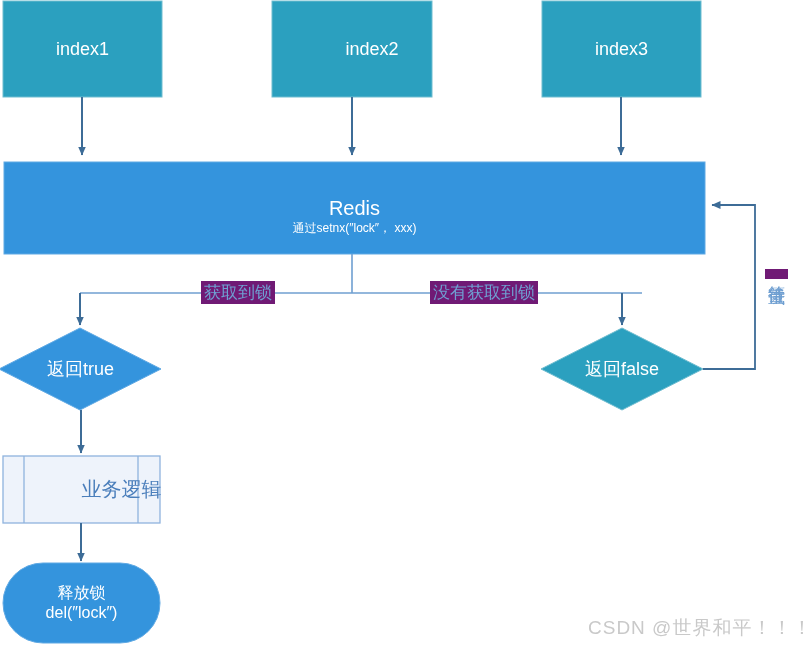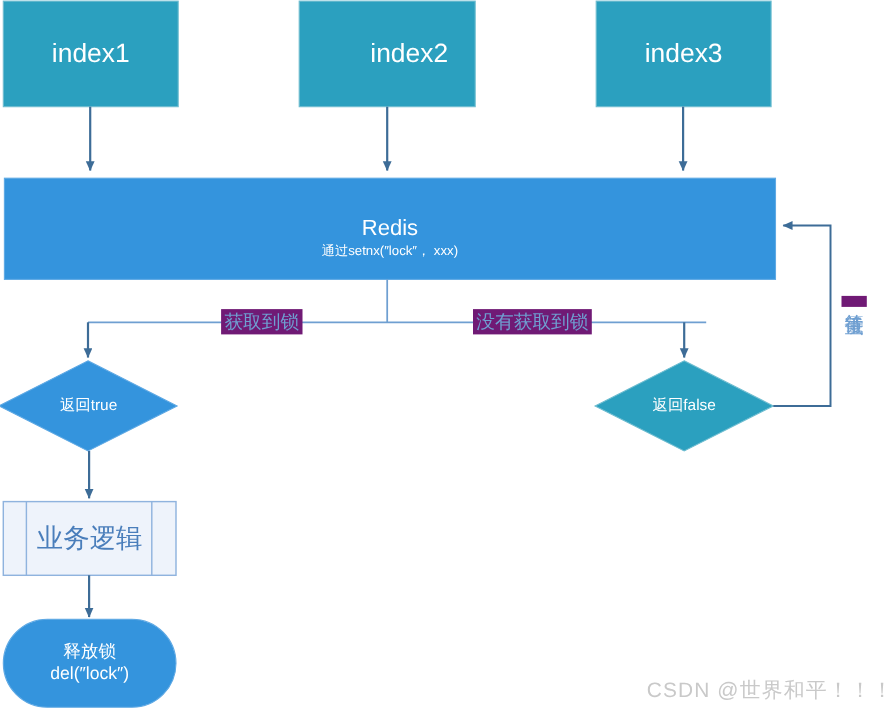--- a/index.html
+++ b/index.html
@@ -32,25 +32,25 @@
     justify-content: center;
     text-align: center;
     color: #ffffff;
     pointer-events: none;
     line-height: 1.25;
     white-space: nowrap;
   }
   .node-label.dark {
     color: #4a7ebb;
   }
-  .txt-index { font-size: 24px; }
+  .txt-index { font-size: 18px; }
   .txt-redis-title { font-size: 20px; }
   .txt-redis-sub { font-size: 12px; }
-  .txt-diamond { font-size: 14px; }
-  .txt-process { font-size: 24px; color: #4a7ebb; }
+  .txt-diamond { font-size: 18px; }
+  .txt-process { font-size: 20px; color: #4a7ebb; padding-left: 40px; }
   .txt-terminal { font-size: 16px; }
   .edge-label {
     position: absolute;
     font-size: 17px;
     color: #6f9fd1;
     background: #701a75;
     padding: 0 3px;
     white-space: nowrap;
     margin-left: 19px;
   }

